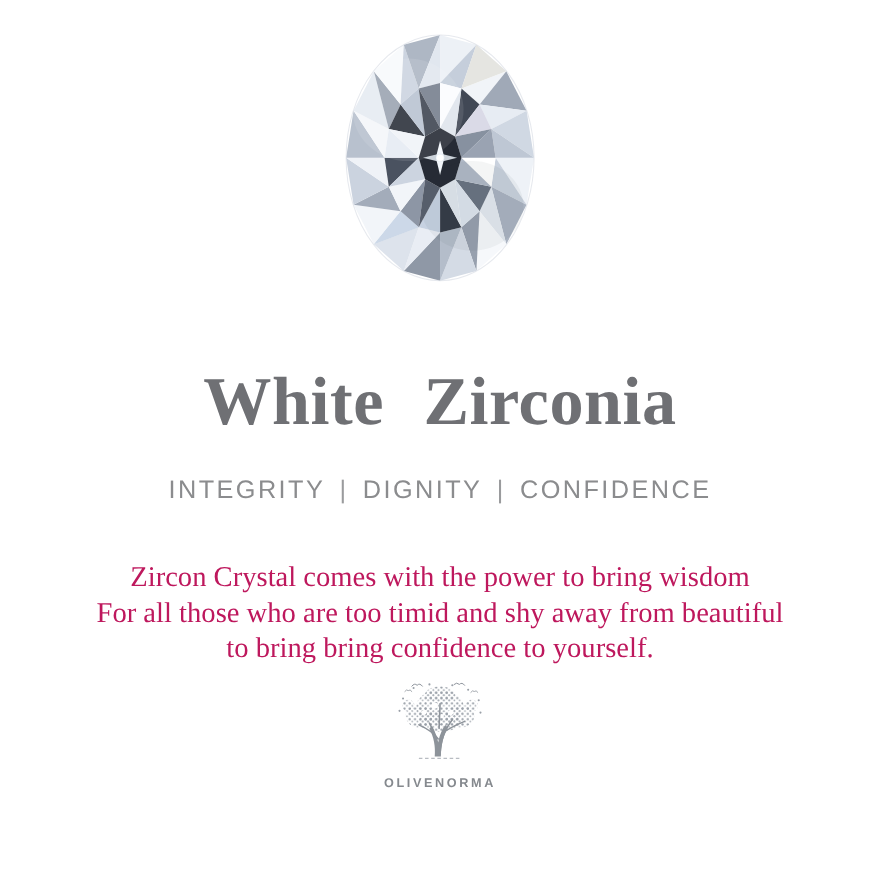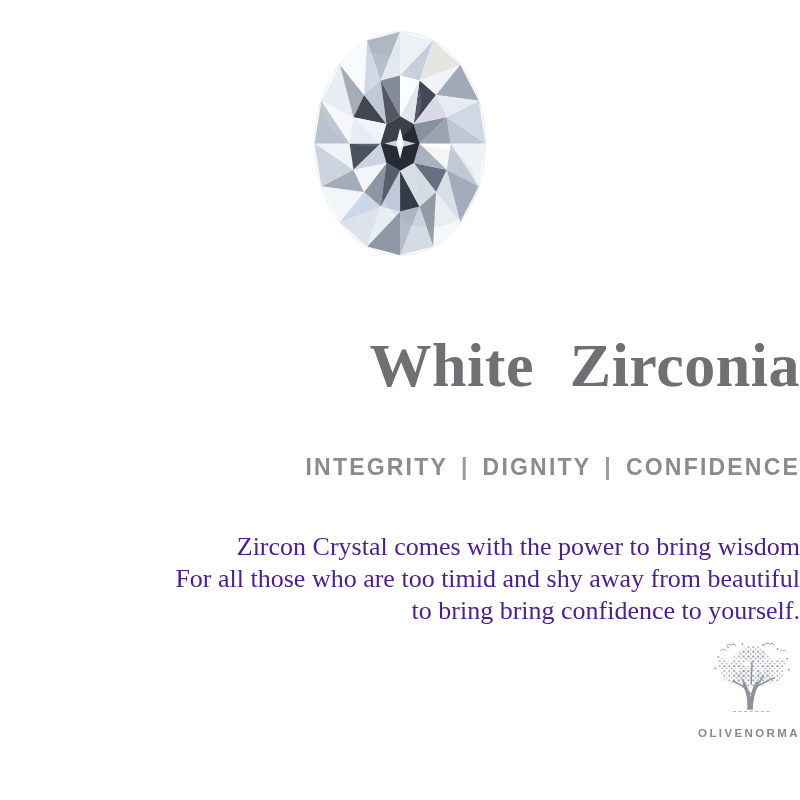--- a/index.html
+++ b/index.html
@@ -1,47 +1,47 @@
 <!DOCTYPE html>
 <html><head>
 <meta charset="utf-8">
 <style>
   html,body { margin:0; padding:0; background:#ffffff; }
   body { width:800px; height:800px; font-family:"Liberation Sans", sans-serif; }
-  .poster { position:relative; width:800px; height:764px; background:#ffffff; text-align:right; overflow:hidden; }
+  .poster { position:relative; width:800px; height:764px; background:#ffffff; text-align:center; overflow:hidden; }
 
   .gem-wrap { margin-top:27px; height:233px; display:flex; justify-content:center; align-items:flex-start; }
   .gem-wrap svg { height:233px; width:auto; }
 
   .page-title {
     margin:74px 0 0 0;
     font-family:"Liberation Serif", serif;
     font-weight:700;
     font-size:62px;
     line-height:1;
     color:#6f7074;
     word-spacing:0.32em;
     letter-spacing:0.5px;
   }
 
   .traits {
-    margin-top:58px;
+    margin-top:36px;
     font-size:23px;
     letter-spacing:2.2px;
     color:#8b8c8e;
-    font-weight:700;
+    font-weight:400;
   }
   .traits .sep { padding:0 13px; color:#9a9b9d; }
 
   .desc {
     margin-top:50px;
     font-family:"Liberation Serif", serif;
     font-size:26px;
     line-height:32px;
-    color:#4c1d95;
+    color:#be185d;
   }
 
   .brand { margin-top:14px; }
   .brand svg { width:96px; height:80px; }
   .brand-name {
     margin-top:2px;
     font-size:11.5px;
     font-weight:700;
     letter-spacing:2.4px;
     color:#85898e;

